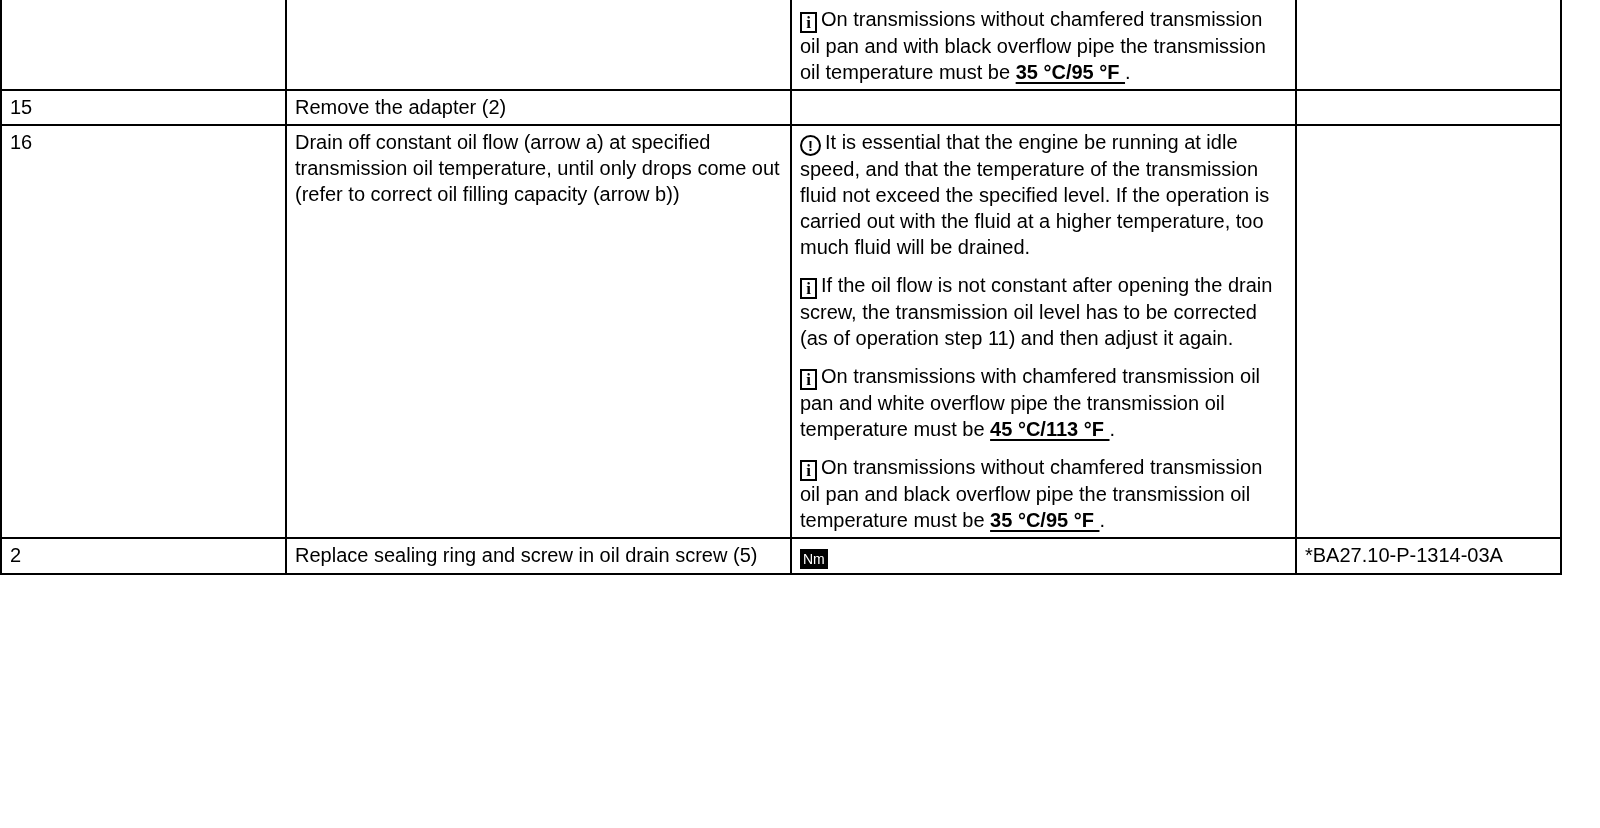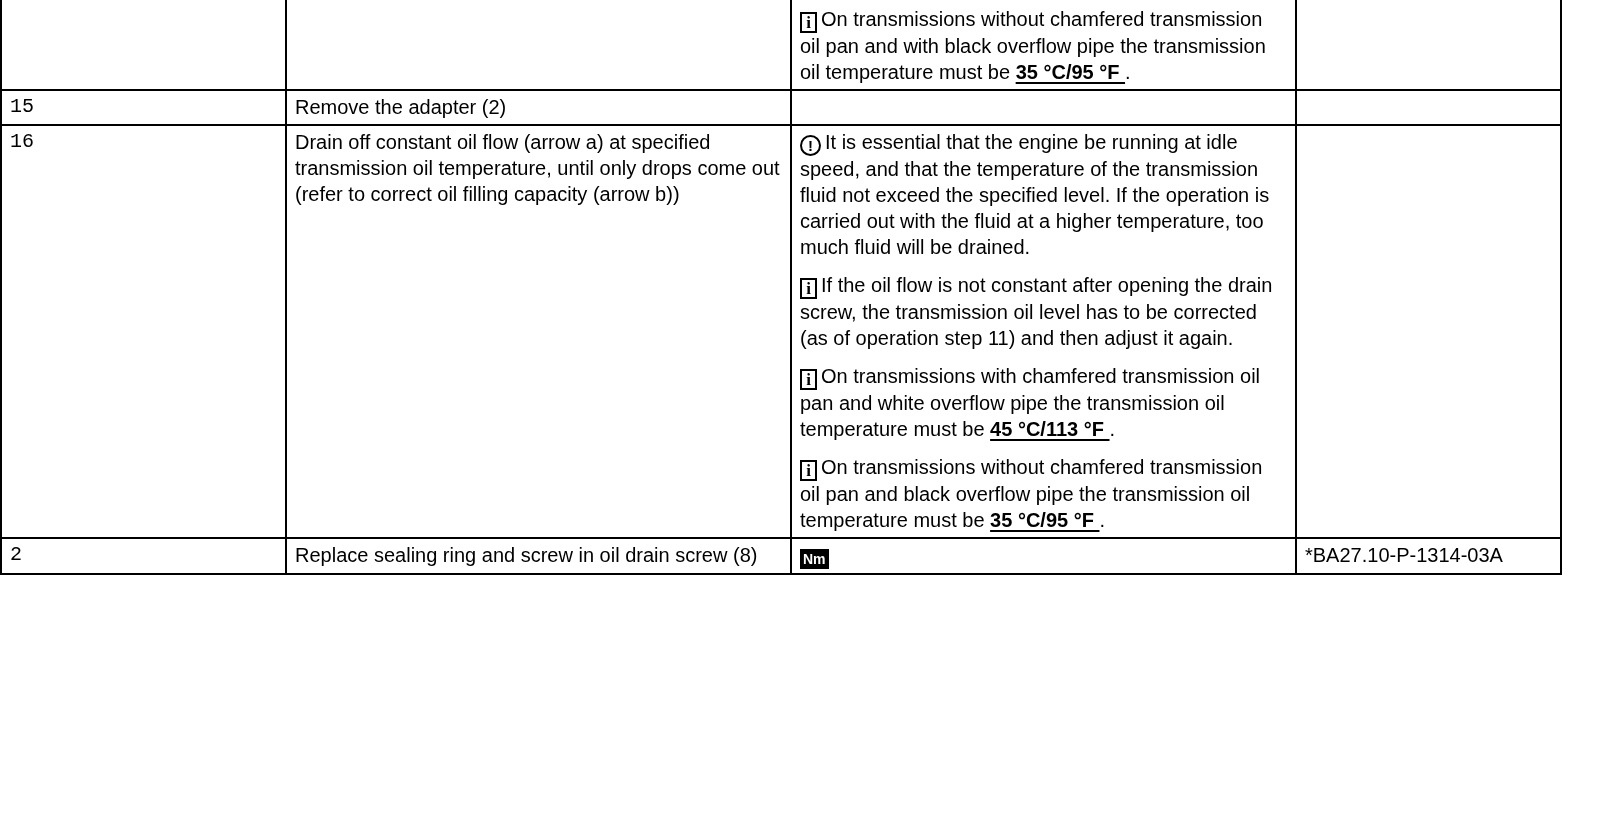--- a/index.html
+++ b/index.html
@@ -30,21 +30,20 @@
     vertical-align: top;
     padding: 3px 8px 4px 8px;
     overflow: hidden;
   }
   tr.first-row td {
     border-top: none;
     padding-top: 6px;
   }
   td.col-step {
     padding-left: 10px;
-    font-family: Liberation Mono, monospace;
   }
   td.col-notes p.note {
     margin: 0 0 12px 0;
   }
   td.col-notes p.note:last-child {
     margin-bottom: 0;
   }
   .icon {
     display: inline-block;
     text-align: center;
@@ -68,21 +67,21 @@
     height: 21px;
     line-height: 18px;
     font-weight: bold;
     font-size: 15px;
     margin-right: 4px;
   }
   .icon.nm {
     background: #000;
     color: #fff;
     border: 1px solid #000;
-    font-weight: bold;
+    font-weight: normal;
     font-size: 14px;
     line-height: 16px;
     padding: 1px 2px;
     margin-right: 4px;
   }
   .emph {
     font-weight: bold;
     text-decoration: underline;
     text-decoration-thickness: 2px;
     text-underline-offset: 3px;
@@ -120,21 +119,21 @@
           <td class="col-notes">
             <p class="note"><span class="icon warning">!</span>It is essential that the engine be running at idle speed, and that the temperature of the transmission fluid not exceed the specified level. If the operation is carried out with the fluid at a higher temperature, too much fluid will be drained.</p>
             <p class="note"><span class="icon info">i</span>If the oil flow is not constant after opening the drain screw, the transmission oil level has to be corrected (as of operation step 11) and then adjust it again.</p>
             <p class="note"><span class="icon info">i</span>On transmissions with chamfered transmission oil pan and white overflow pipe the transmission oil temperature must be <span class="emph">45 °C/113 °F&nbsp;</span>.</p>
             <p class="note"><span class="icon info">i</span>On transmissions without chamfered transmission oil pan and black overflow pipe the transmission oil temperature must be <span class="emph">35 °C/95 °F&nbsp;</span>.</p>
           </td>
           <td class="col-reference"></td>
         </tr>
         <tr>
           <td class="col-step">2</td>
-          <td class="col-instruction">Replace sealing ring and screw in oil drain screw (8)</td>
+          <td class="col-instruction">Replace sealing ring and screw in oil drain screw (5)</td>
           <td class="col-notes">
             <p class="note"><span class="icon nm">Nm</span></p>
           </td>
           <td class="col-reference">*BA27.10-P-1314-03A</td>
         </tr>
       </tbody>
   </table>
 </div>
 
 </body></html>

